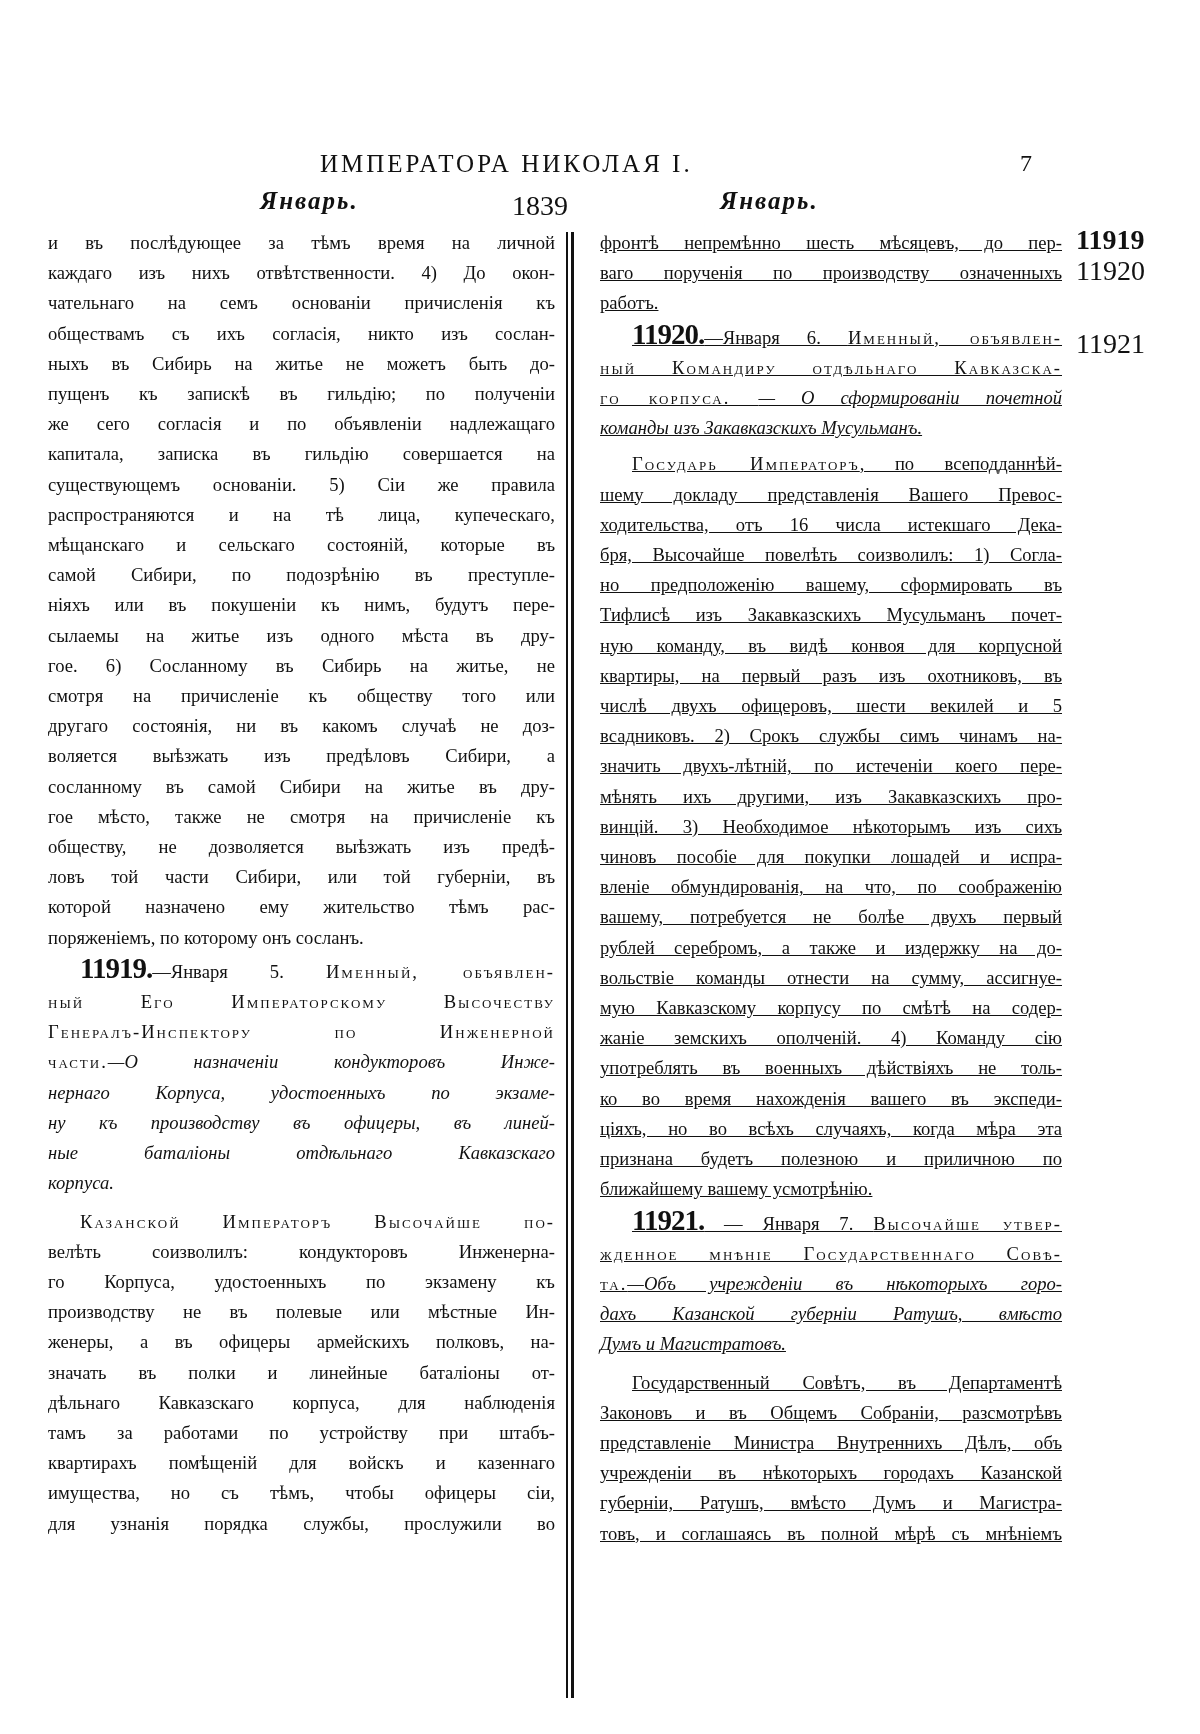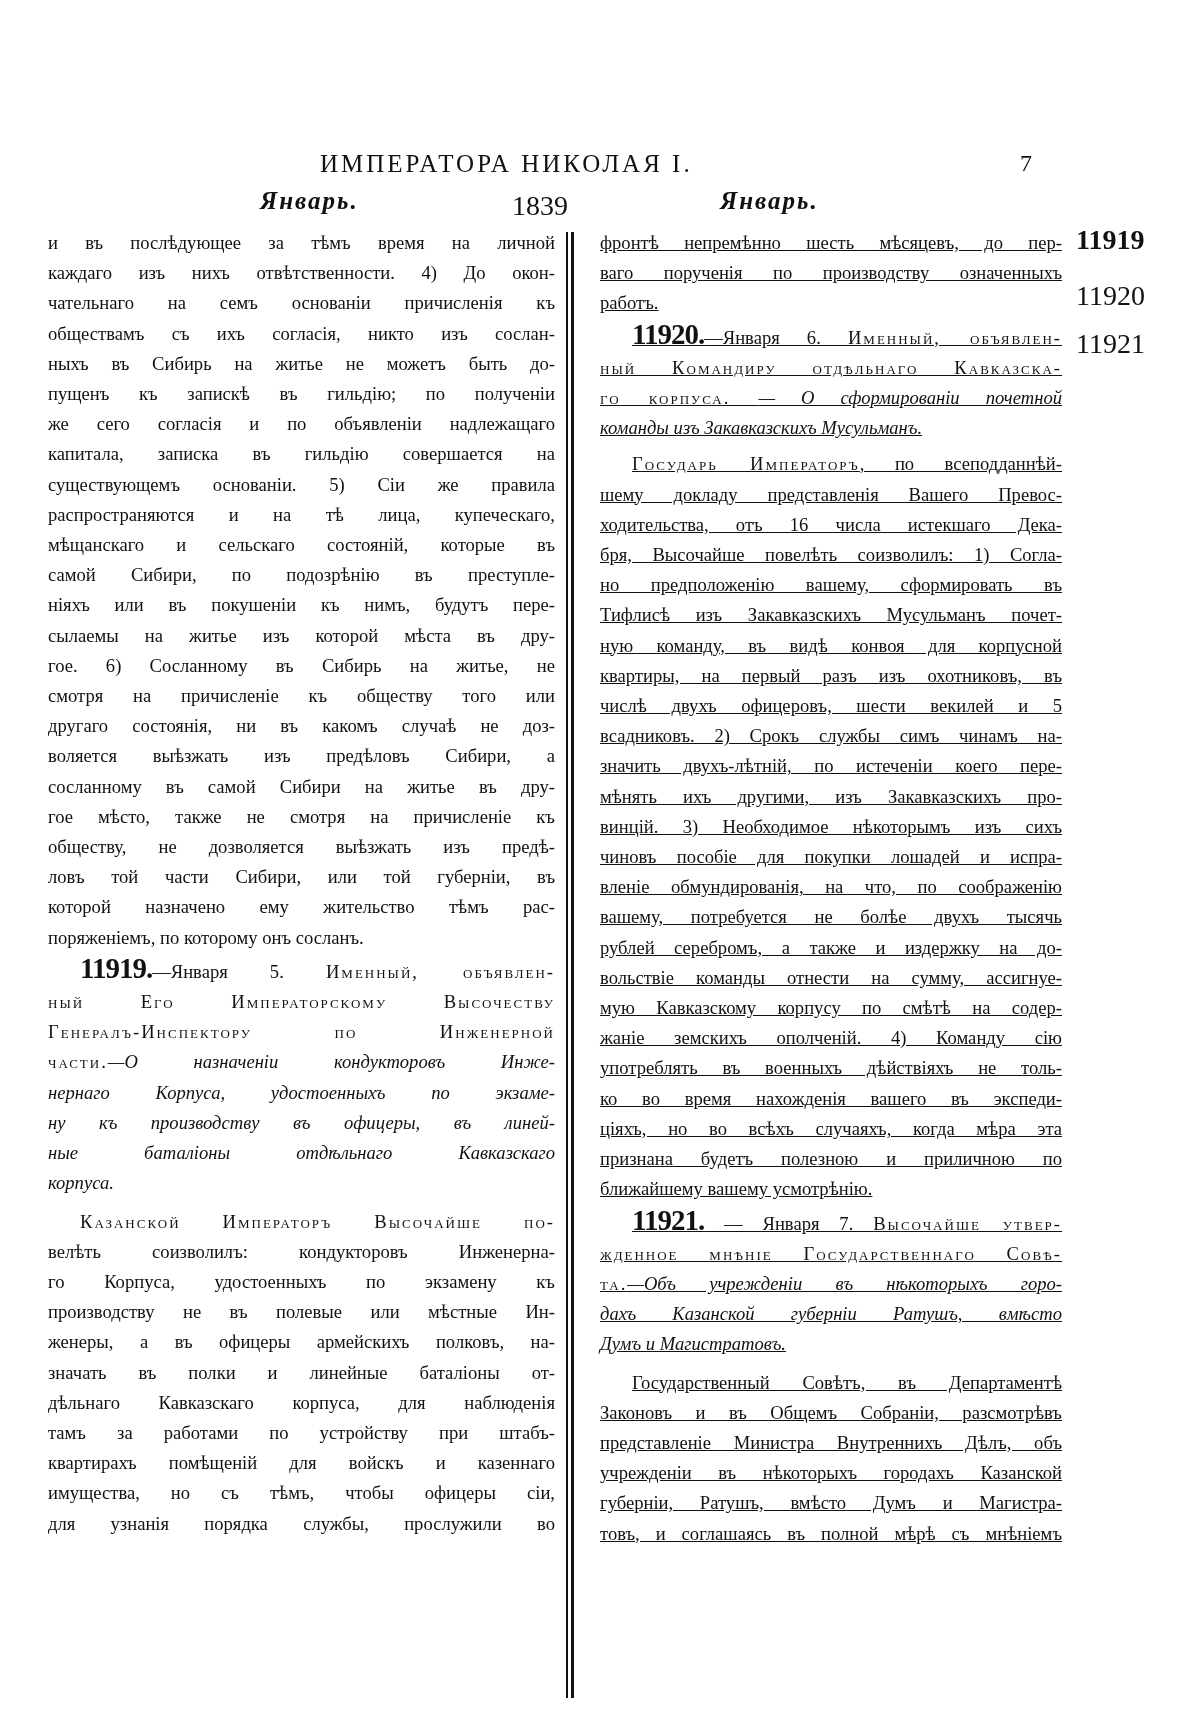--- a/index.html
+++ b/index.html
@@ -34,40 +34,40 @@
   <span class="month-l">Январь.</span>
   <span class="year">1839</span>
   <span class="month-r">Январь.</span>
 </div>
 
 <div class="rule rule1"></div>
 <div class="rule rule2"></div>
 
 <div class="margin-nums">
   <span class="mnum" style="top:224px;font-weight:bold;">11919</span>
-  <span class="mnum" style="top:280px;">11920</span>
+  <span class="mnum" style="top:255px;">11920</span>
   <span class="mnum" style="top:328px;">11921</span>
 </div>
 
 <div class="col col-left">
   <div id="left-lines">
       <span class="line">и въ послѣдующее за тѣмъ время на личной</span>
       <span class="line">каждаго изъ нихъ отвѣтственности. 4) До окон-</span>
       <span class="line">чательнаго на семъ основаніи причисленія къ</span>
       <span class="line">обществамъ съ ихъ согласія, никто изъ сослан-</span>
       <span class="line">ныхъ въ Сибирь на житье не можетъ быть до-</span>
       <span class="line">пущенъ къ запискѣ въ гильдію; по полученіи</span>
       <span class="line">же сего согласія и по объявленіи надлежащаго</span>
       <span class="line">капитала, записка въ гильдію совершается на</span>
       <span class="line">существующемъ основаніи. 5) Сіи же правила</span>
       <span class="line">распространяются и на тѣ лица, купеческаго,</span>
       <span class="line">мѣщанскаго и сельскаго состояній, которые въ</span>
       <span class="line">самой Сибири, по подозрѣнію въ преступле-</span>
       <span class="line">ніяхъ или въ покушеніи къ нимъ, будутъ пере-</span>
-      <span class="line">сылаемы на житье изъ которой мѣста въ дру-</span>
+      <span class="line">сылаемы на житье изъ одного мѣста въ дру-</span>
       <span class="line">гое. 6) Сосланному въ Сибирь на житье, не</span>
       <span class="line">смотря на причисленіе къ обществу того или</span>
       <span class="line">другаго состоянія, ни въ какомъ случаѣ не доз-</span>
       <span class="line">воляется выѣзжать изъ предѣловъ Сибири, а</span>
       <span class="line">сосланному въ самой Сибири на житье въ дру-</span>
       <span class="line">гое мѣсто, также не смотря на причисленіе къ</span>
       <span class="line">обществу, не дозволяется выѣзжать изъ предѣ-</span>
       <span class="line">ловъ той части Сибири, или той губерніи, въ</span>
       <span class="line">которой назначено ему жительство тѣмъ рас-</span>
       <span class="line last">поряженіемъ, по которому онъ сосланъ.</span>
@@ -119,21 +119,21 @@
         <span class="line">Тифлисѣ изъ Закавказскихъ Мусульманъ почет-</span>
         <span class="line">ную команду, въ видѣ конвоя для корпусной</span>
         <span class="line">квартиры, на первый разъ изъ охотниковъ, въ</span>
         <span class="line">числѣ двухъ офицеровъ, шести векилей и 5</span>
         <span class="line">всадниковъ. 2) Срокъ службы симъ чинамъ на-</span>
         <span class="line">значить двухъ-лѣтній, по истеченіи коего пере-</span>
         <span class="line">мѣнять ихъ другими, изъ Закавказскихъ про-</span>
         <span class="line">винцій. 3) Необходимое нѣкоторымъ изъ сихъ</span>
         <span class="line">чиновъ пособіе для покупки лошадей и испра-</span>
         <span class="line">вленіе обмундированія, на что, по соображенію</span>
-        <span class="line">вашему, потребуется не болѣе двухъ тысячь</span>
+        <span class="line">вашему, потребуется не болѣе двухъ первый</span>
         <span class="line">рублей серебромъ, а также и издержку на до-</span>
         <span class="line">вольствіе команды отнести на сумму, ассигнуе-</span>
         <span class="line">мую Кавказскому корпусу по смѣтѣ на содер-</span>
         <span class="line">жаніе земскихъ ополченій. 4) Команду сію</span>
         <span class="line">употреблять въ военныхъ дѣйствіяхъ не толь-</span>
         <span class="line">ко во время нахожденія вашего въ экспеди-</span>
         <span class="line">ціяхъ, но во всѣхъ случаяхъ, когда мѣра эта</span>
         <span class="line">признана будетъ полезною и приличною по</span>
         <span class="line last">ближайшему вашему усмотрѣнію.</span>
       </div>

